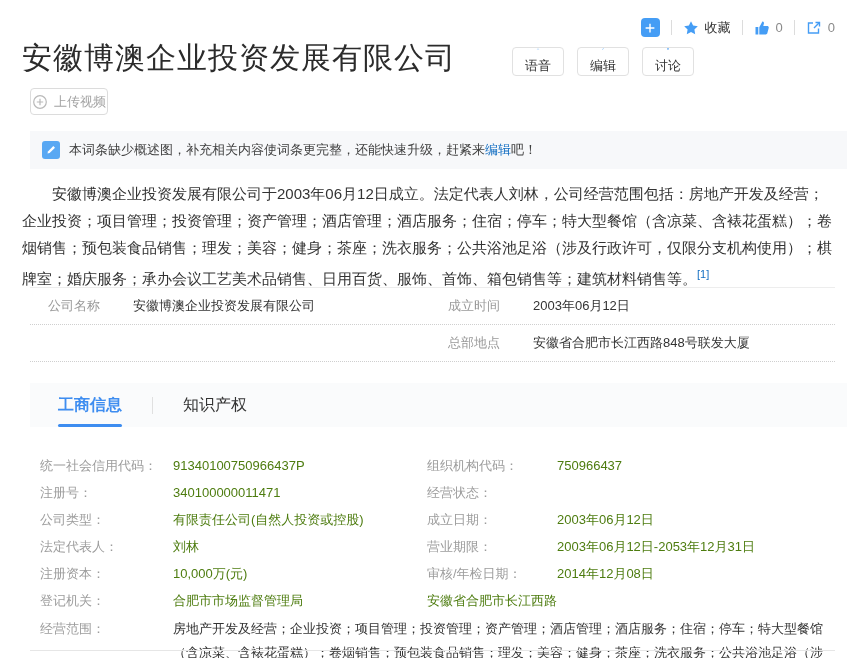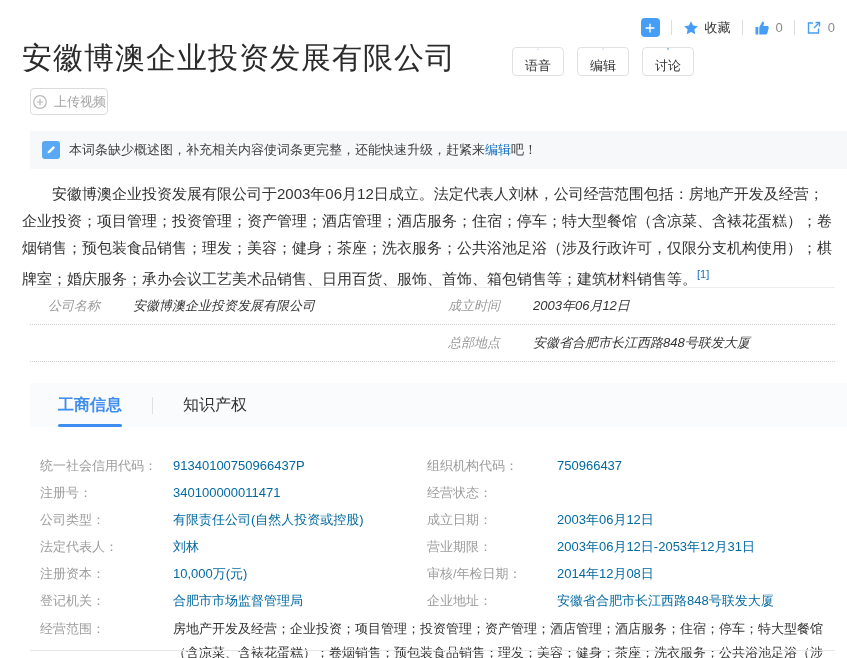--- a/index.html
+++ b/index.html
@@ -26,40 +26,40 @@
   
   .notice { position:absolute; left:30px; right:0; top:131px; height:38px; background:#f7f8fa; display:flex; align-items:center; padding-left:12px; box-sizing:border-box; font-size:13px; color:#3f3f3f; }
   .notice-ic { width:18px; height:18px; background:#59a8f3; border-radius:3px; display:flex; align-items:center; justify-content:center; margin-right:9px; flex:none; }
   .notice a, .link { color:#136ec2; text-decoration:none; cursor:pointer; }
 
   
   .summary { position:absolute; left:22px; right:14px; top:180px; font-size:15px; line-height:27px; color:#333; text-indent:2em; margin:0; }
   .summary sup { font-size:11px; color:#136ec2; text-indent:0; cursor:pointer; }
 
   
-  .infobox { position:absolute; left:30px; right:12px; top:287px; border-top:1px solid #ededed; font-size:13px;font-style:italic; }
+  .infobox { position:absolute; left:30px; right:12px; top:287px; border-top:1px solid #ededed; font-size:13px; }
   .ib-row { display:grid; grid-template-columns:390px 1fr; border-bottom:1px dotted #cfcfcf; }
   .ib-cell { display:flex; padding:9px 0; }
   .ib-cell.left { padding-left:18px; }
   .ib-cell.right { padding-left:28px; }
   .ib-label { width:85px; flex:none; color:#999; }
   .ib-value { color:#333; }
 
   
   .tabstrip { position:absolute; left:30px; right:0; top:383px; height:44px; background:#fafbfc; display:flex; align-items:stretch; padding-left:28px; box-sizing:border-box; }
   .tab { position:relative; display:flex; align-items:center; font-size:16px; color:#333; cursor:pointer; }
   .tab.active { color:#3e8df0; font-weight:bold; }
   .tab.active::after { content:""; position:absolute; left:0; right:0; bottom:0; height:3px; background:#3e8df0; border-radius:2px; }
   .tab-sep { align-self:center; width:1px; height:17px; background:#e0e0e0; margin:0 30px; }
 
   
   .biz { position:absolute; left:40px; right:14px; top:452px; font-size:13px; }
   .biz-row { display:grid; grid-template-columns:133px 254px 130px 1fr; height:27px; line-height:27px; }
   .biz-label { color:#9c9c9c; }
-  .biz-value { color:#0369a1; white-space:nowrap; overflow:hidden; }
+  .biz-value { color:#4d7c0f; white-space:nowrap; overflow:hidden; }
   .scope-row { display:grid; grid-template-columns:133px 1fr; margin-top:3px; }
   .scope-label { color:#9c9c9c; line-height:24px; }
   .scope-value { color:#333; line-height:24px; }
 
   .bottom-line { position:absolute; left:30px; right:12px; top:650px; height:0; border-top:1px solid #e6e6e6; }
 </style>
 </head>
 <body>
 
 <div class="page">
@@ -198,21 +198,20 @@
     </div>
     <div class="biz-row">
       <span class="biz-label">注册资本：</span>
       <span class="biz-value">10,000万(元)</span>
       <span class="biz-label">审核/年检日期：</span>
       <span class="biz-value">2014年12月08日</span>
     </div>
     <div class="biz-row">
       <span class="biz-label">登记机关：</span>
       <span class="biz-value">合肥市市场监督管理局</span>
-      <span class="biz-label">企业地址：</span>
       <span class="biz-value">安徽省合肥市长江西路848号联发大厦</span>
     </div>
     <div class="scope-row">
       <span class="scope-label">经营范围：</span>
       <span class="scope-value">房地产开发及经营；企业投资；项目管理；投资管理；资产管理；酒店管理；酒店服务；住宿；停车；特大型餐馆（含凉菜、含裱花蛋糕）；卷烟销售；预包装食品销售；理发；美容；健身；茶座；洗衣服务；公共浴池足浴（涉及行政许可...</span>
     </div>
   </div>
 
   <div class="bottom-line"></div>
 

